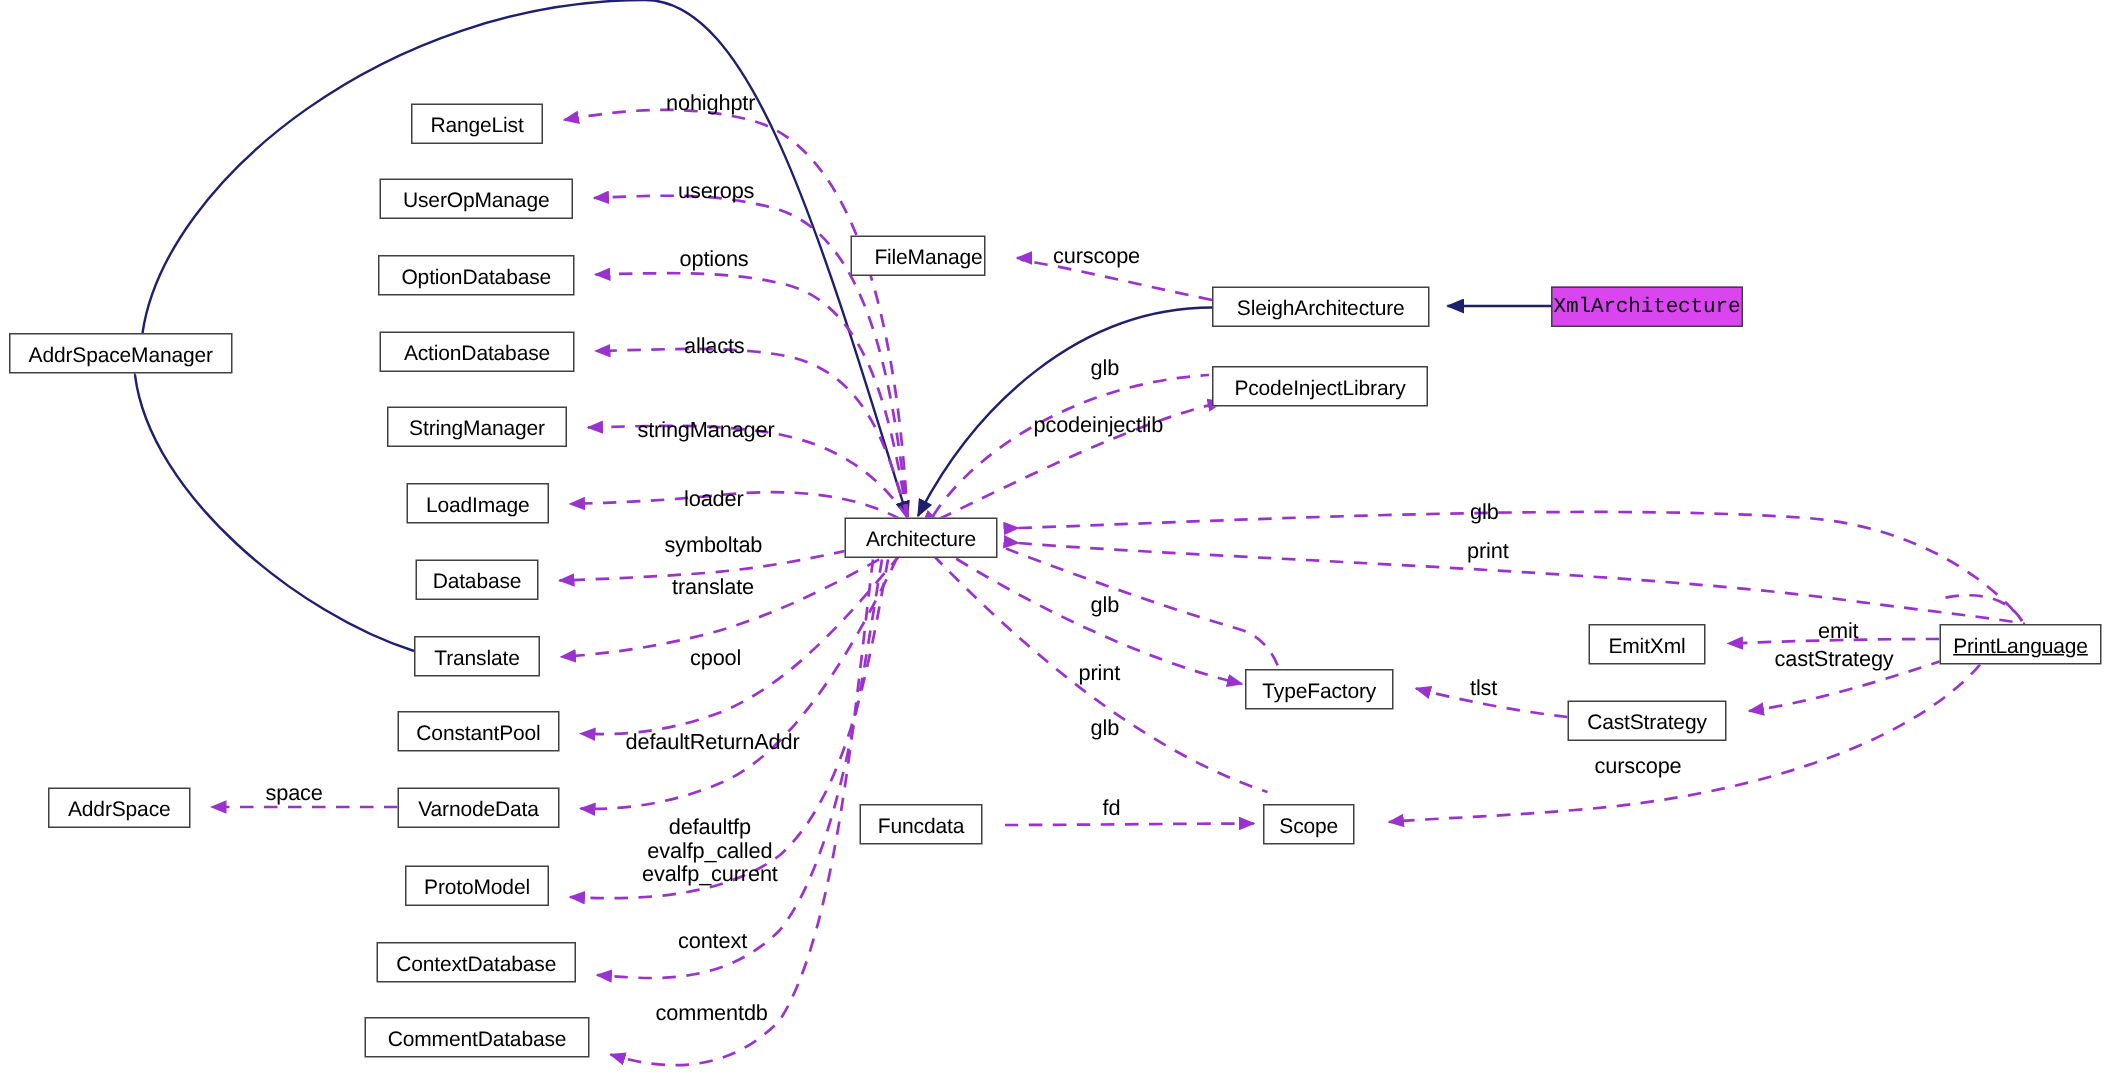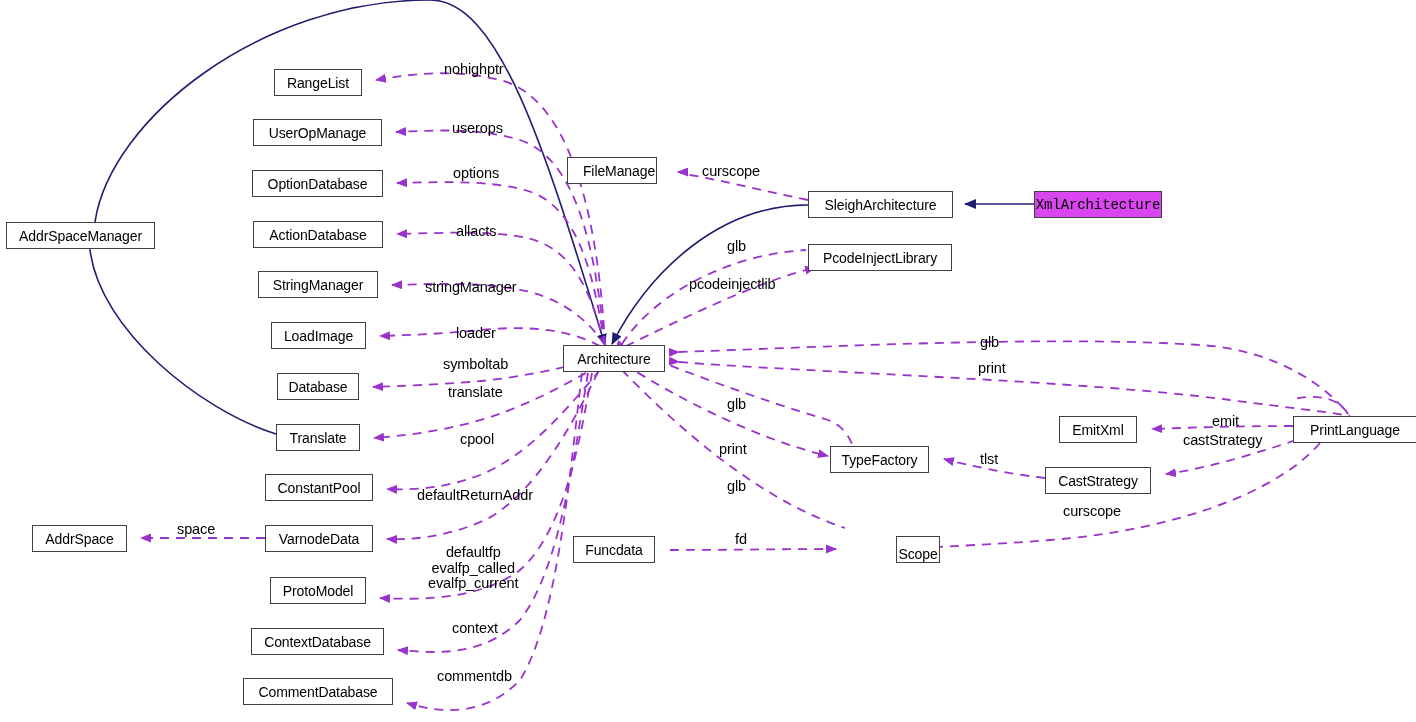--- a/index.html
+++ b/index.html
@@ -125,33 +125,33 @@
       </div>
       <div class="node" style="left: 808px; top: 191px; width: 145px; height: 27px;">
         <span>SleighArchitecture</span>
       </div>
       <div class="node" style="left: 808px; top: 244px; width: 144px; height: 27px;">
         <span>PcodeInjectLibrary</span>
       </div>
       <div class="node" style="left: 830px; top: 446px; width: 99px; height: 27px;">
         <span>TypeFactory</span>
       </div>
-      <div class="node" style="left: 896px; top: 536px; width: 44px; height: 27px; align-items: flex-end;">
+      <div class="node" style="left: 842px; top: 536px; width: 61px; height: 27px;">
         <span>Scope</span>
       </div>
       <div class="node filled" style="left: 1034px; top: 191px; width: 128px; height: 27px;">
         <span>XmlArchitecture</span>
       </div>
       <div class="node" style="left: 1059px; top: 416px; width: 78px; height: 27px;">
         <span>EmitXml</span>
       </div>
       <div class="node" style="left: 1045px; top: 467px; width: 106px; height: 27px;">
         <span>CastStrategy</span>
       </div>
-      <div class="node" style="left: 1293px; top: 416px; width: 124px; height: 27px;">
+      <div class="node" style="left: 1293px; top: 416px; width: 108px; height: 27px; text-decoration: underline;">
         <span>PrintLanguage</span>
       </div>
     </div>
 
   <div id="label-host">
       <div class="edge-label" style="left: 444px; top: 62px;">
         <div>nohighptr</div>
       </div>
       <div class="edge-label" style="left: 452px; top: 121px;">
         <div>userops</div>

